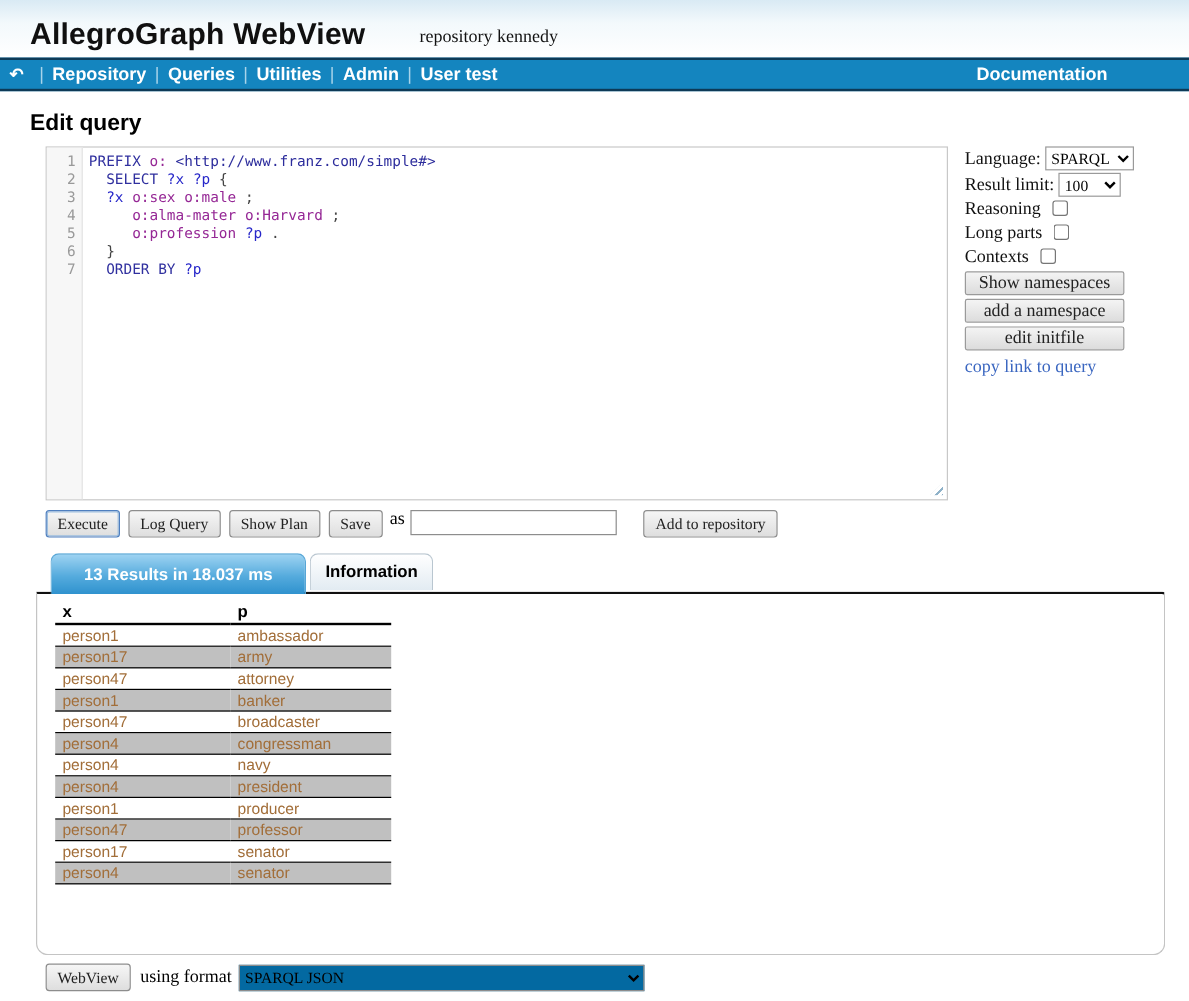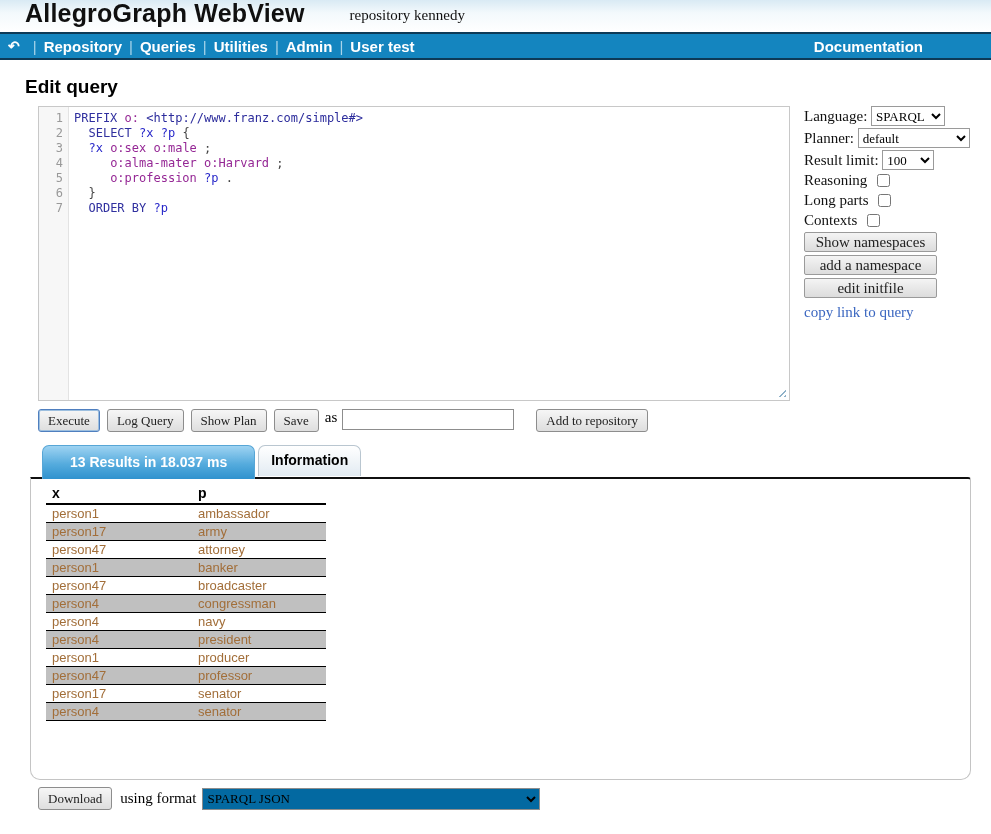--- a/index.html
+++ b/index.html
@@ -1,20 +1,20 @@
 <!DOCTYPE html>
 <html><head>
 <meta charset="utf-8">
 <style>
   * { box-sizing: border-box; margin: 0; padding: 0; }
   html, body { width: 991px; height: 834px; background: #fff; overflow: hidden;
     font-family: "Liberation Sans", sans-serif; }
 
   
-  .app-header { height: 32px; display: flex; align-items: flex-end;
+  .app-header { height: 48px; display: flex; align-items: flex-end;
     background: linear-gradient(180deg, #d9eaf4 0%, #f3f9fc 40%, #ffffff 100%); }
   .logo { font-size: 25px; font-weight: bold; color: #101010; margin: 0 0 4px 25px; letter-spacing: 0.2px; }
   .repo-label { font-family: "Liberation Serif", serif; font-size: 15px; color: #111; margin: 4px 0 8px 45px; }
 
   
   .navbar { height: 28px; background: #1485bf; border-top: 2px solid #0d3a57; border-bottom: 2px solid #0d3a57;
     display: flex; align-items: center; color: #fff; font-weight: bold; font-size: 15px; }
   .back-icon { color: #fff; font-size: 14px; margin: 0 6px 0 8px; cursor: pointer; }
   .nav-items { display: flex; align-items: center; }
   .nav-sep { color: #a8d4ea; font-weight: normal; margin: 0 7px; }
@@ -134,26 +134,20 @@
   </div>
 
   <div class="sidebar">
     <div class="opt-row">
       <span>Language:</span>
       <select class="sel-language">
         <option>SPARQL</option>
       </select>
     </div>
     <div class="opt-row">
-      <span>Planner:</span>
-      <select class="sel-planner">
-        <option>default</option>
-      </select>
-    </div>
-    <div class="opt-row">
       <span>Result limit:</span>
       <select class="sel-limit">
         <option>100</option>
       </select>
     </div>
     <div class="opt-check">
       <span>Reasoning</span>
       <input type="checkbox" style="">
     </div>
     <div class="opt-check">
@@ -241,18 +235,18 @@
         </tr>
         <tr>
           <td>person4</td>
           <td>senator</td>
         </tr>
       </tbody>
   </table>
 </div>
 
 <div class="footer">
-  <button class="btn">Download</button>
+  <button class="btn">WebView</button>
   <span class="using-format">using format</span>
   <select class="format-select">
     <option>SPARQL JSON</option>
   </select>
 </div>
 
 </body></html>

